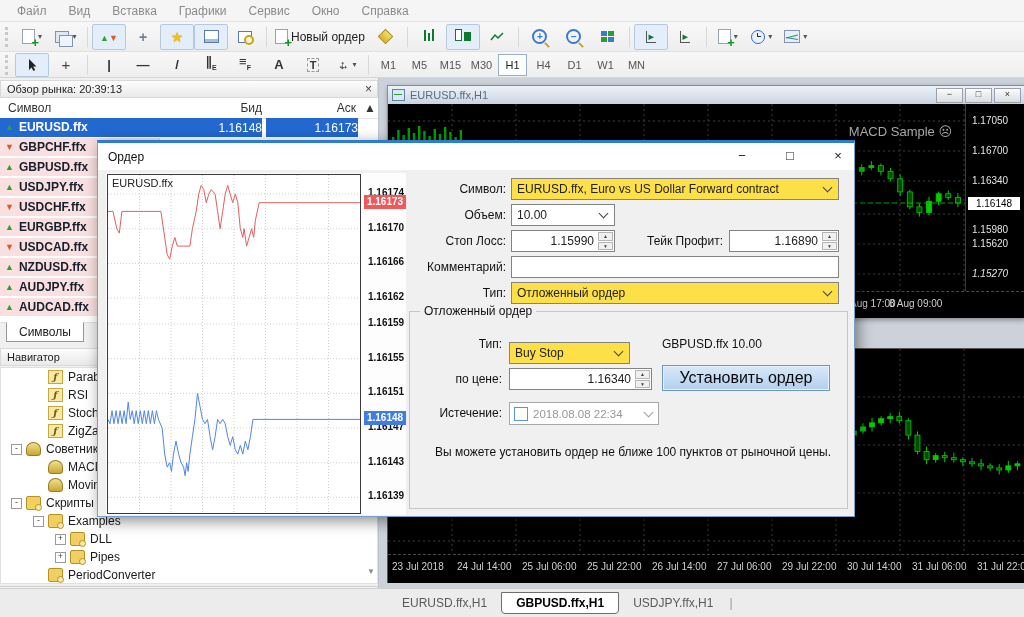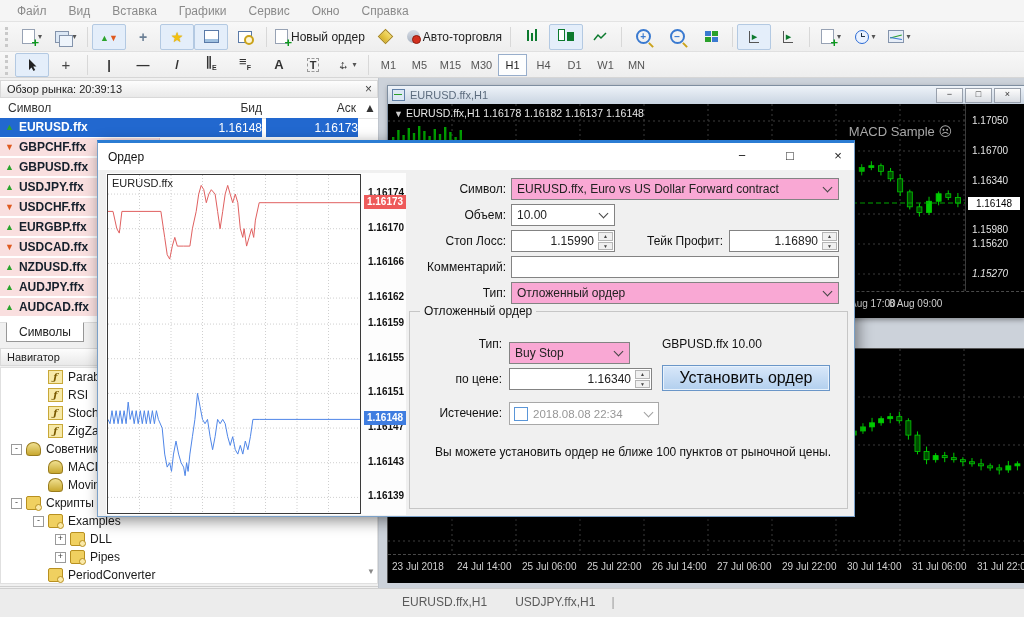--- a/index.html
+++ b/index.html
@@ -153,21 +153,21 @@
   #dchart-label{position:absolute;left:6px;top:4px;font-size:11px;color:#222;z-index:3;}
   #dscale{position:absolute;left:258px;top:1px;width:42px;height:340px;}
   .dslab{position:absolute;left:4px;font-size:10px;color:#111;font-weight:bold;white-space:nowrap;}
   .dbadge{position:absolute;left:0;width:42px;height:14px;color:#fff;font-size:10px;font-weight:bold;
     text-align:center;line-height:14px;z-index:2;}
   .dbadge.ask{background:#ee5a5a;} .dbadge.bid{background:#3f7de0;}
 
   .flabel{position:absolute;width:120px;text-align:right;font-size:12px;color:#111;}
   .combo,.spin,.tinput{position:absolute;height:22px;background:#fff;border:1px solid #838383;
     box-sizing:border-box;font-size:12px;display:flex;align-items:center;padding:0 5px;}
-  .combo.gray{background:#f9a8d4;}
+  .combo.gray{background:#fde047;}
   .combo .cval{flex:1;white-space:nowrap;overflow:hidden;}
   .chev{width:6px;height:6px;border:solid #444;border-width:0 1.4px 1.4px 0;transform:rotate(45deg);margin:-3px 2px 0 4px;flex:none;}
   .chev.dim{border-color:#a0a0a0;}
   .spin{justify-content:flex-end;padding-right:20px;}
   .spinner{position:absolute;right:1px;top:1px;width:15px;height:18px;display:flex;flex-direction:column;gap:1px;}
   .spinner u{flex:1;background:#f0f0f0;border:1px solid #b5b5b5;text-decoration:none;font-size:5px;color:#444;
     display:flex;align-items:center;justify-content:center;}
   .groupbox{position:absolute;left:311px;top:168px;width:437px;height:196px;border:1px solid #c6c6c6;}
   .gtitle{position:absolute;left:10px;top:-8px;background:#f0f0f0;padding:0 4px;font-size:12px;color:#111;}
   .glabel{position:absolute;width:92px;text-align:right;font-size:12px;color:#111;}
@@ -228,24 +228,20 @@
     <div class="tbtn">
         <span class="i-test"></span>
       </div>
     <span class="tsep"></span>
     <div class="tbtn">
         <span class="i-doc plus"></span>
         <span class="tlabel">Новый ордер</span>
       </div>
     <div class="tbtn">
         <span class="i-diamond"></span>
-      </div>
-    <div class="tbtn">
-        <span class="i-auto"></span>
-        <span class="tlabel">Авто-торговля</span>
       </div>
     <span class="tsep"></span>
     <div class="tbtn">
         <span class="i-bars"><u></u><u></u><u></u></span>
       </div>
     <div class="tbtn on">
         <span class="i-candle"><u></u><u></u></span>
       </div>
     <div class="tbtn">
         <svg width="14" height="12">
@@ -832,21 +828,20 @@
             <line x1="541.0333333333333" y1="92.752" x2="541.0333333333333" y2="111.07799999999999" stroke="#00cc00" stroke-width="1"></line>
             <rect x="538.5333333333333" y="97.24000000000001" width="5" height="11.21999999999999" fill="#00cc00" stroke="#00cc00" stroke-width="0.8"></rect>
             <line x1="550.65" y1="87.51599999999999" x2="550.65" y2="101.35400000000001" stroke="#00cc00" stroke-width="1"></line>
             <rect x="548.15" y="89.75999999999999" width="5" height="7.480000000000007" fill="#00cc00" stroke="#00cc00" stroke-width="0.8"></rect>
             <line x1="560.2666666666667" y1="86.39399999999999" x2="560.2666666666667" y2="96.11800000000001" stroke="#00cc00" stroke-width="1"></line>
             <rect x="557.7666666666667" y="89.75999999999999" width="5" height="3.7400000000000033" fill="#004d00" stroke="#00cc00" stroke-width="0.8"></rect>
             <line x1="569.8833333333333" y1="89.012" x2="569.8833333333333" y2="103.224" stroke="#00cc00" stroke-width="1"></line>
             <rect x="567.3833333333333" y="93.5" width="5" height="5.610000000000005" fill="#004d00" stroke="#00cc00" stroke-width="0.8"></rect>
             <line x1="0" y1="99" x2="577" y2="99" stroke="#00a800" stroke-dasharray="5,3"></line>
           </svg>
-        <div id="tw-ohlc"><span class="carat">▼</span><span>EURUSD.ffx,H1  1.16178 1.16182 1.16137 1.16148</span></div>
         <div id="tw-macd"><span>MACD Sample</span> <span>☹</span></div>
         <div id="tw-scale">
             <div class="plab" style="top: 11px;">1.17050</div>
             <div class="plab" style="top: 41px;">1.16700</div>
             <div class="plab" style="top: 71px;">1.16340</div>
             <div class="plab" style="top: 120px;">1.15980</div>
             <div class="plab" style="top: 134px;">1.15620</div>
             <div class="plab" style="top: 164px; font-style: italic;">1.15270</div>
             <div class="pbadge" style="top: 93px;">1.16148</div>
           </div>
@@ -972,17 +967,18 @@
         <span id="expiry-val">2018.08.08 22:34</span>
         <span class="chev dim"></span>
       </div>
       <div id="dlg-note">Вы можете установить ордер не ближе 100 пунктов от рыночной цены.</div>
     </div>
   </div>
 
   <div id="tabbar">
     <div id="tabs">
         <div class="ctab">EURUSD.ffx,H1</div>
+        <div class="ctab active">GBPUSD.ffx,H1</div>
         <div class="ctab">USDJPY.ffx,H1</div>
         <span class="tab-sep">|</span>
       </div>
   </div>
 </div>
 
 </body></html>

